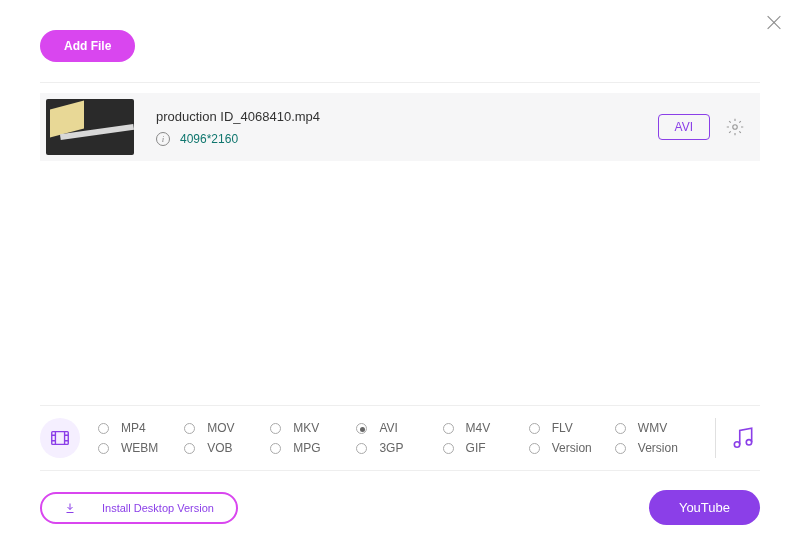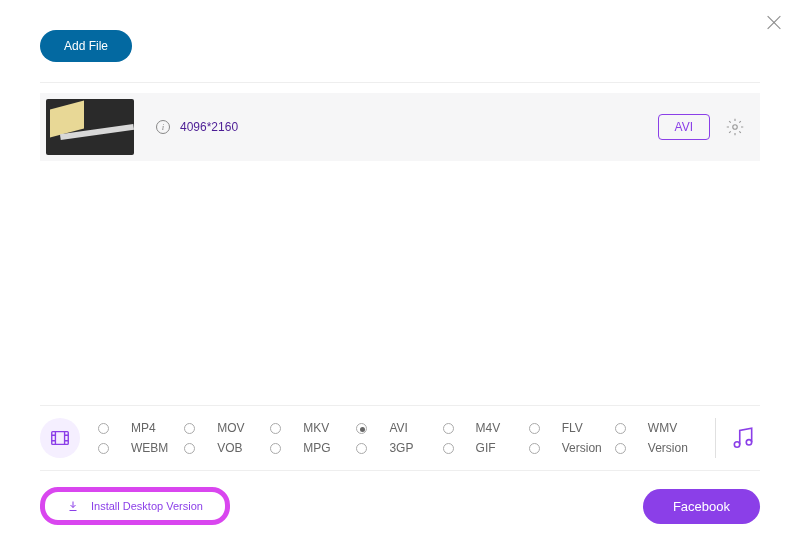--- a/index.html
+++ b/index.html
@@ -3,73 +3,74 @@
   <meta charset="utf-8">
   <style>
     * { margin: 0; padding: 0; box-sizing: border-box; font-family: -apple-system, BlinkMacSystemFont, "Segoe UI", Arial, sans-serif; }
     body { width: 800px; height: 545px; background: #fff; position: relative; overflow: hidden; }
     
     .close-btn { position: absolute; top: 14px; right: 18px; width: 16px; height: 16px; cursor: pointer; }
     .close-btn::before, .close-btn::after { content: ''; position: absolute; width: 18px; height: 1px; background: #888; top: 8px; left: -1px; }
     .close-btn::before { transform: rotate(45deg); }
     .close-btn::after { transform: rotate(-45deg); }
     
-    .add-file-btn { position: absolute; top: 30px; left: 40px; background: #0369a1; color: #fff; border: none; border-radius: 18px; padding: 9px 24px; font-size: 12px; font-weight: 400; cursor: pointer; }
+    .add-file-btn { position: absolute; top: 30px; left: 40px; background: #d946ef; color: #fff; border: none; border-radius: 18px; padding: 9px 24px; font-size: 12px; font-weight: 700; cursor: pointer; }
     
     .divider-top { position: absolute; top: 82px; left: 40px; right: 40px; height: 1px; background: #eee; }
     
     .file-row { position: absolute; top: 93px; left: 40px; right: 40px; height: 68px; background: #f6f6f7; display: flex; align-items: center; padding: 6px 16px 6px 6px; }
     .thumbnail { width: 88px; height: 56px; background: #2a2a2a; border-radius: 2px; position: relative; overflow: hidden; flex-shrink: 0; }
     .thumbnail::before { content: ''; position: absolute; top: 6px; left: 4px; width: 34px; height: 28px; background: #e8d896; transform: skewY(-15deg); }
     .thumbnail::after { content: ''; position: absolute; top: 30px; left: 14px; right: 0; height: 6px; background: #d8d8d8; transform: rotate(-8deg); }
     
     .file-info { margin-left: 22px; flex: 1; }
     .file-name { font-size: 13px; color: #333; margin-bottom: 8px; }
     .file-meta { display: flex; align-items: center; gap: 10px; }
     .info-icon { width: 14px; height: 14px; border: 1px solid #888; border-radius: 50%; display: inline-flex; align-items: center; justify-content: center; font-size: 9px; color: #888; font-style: italic; font-family: serif; }
-    .resolution { font-size: 12px; color: #4c1d95; }
+    .resolution { font-size: 12px; color: #0f766e; }
     
     .format-badge { border: 1px solid #8B3FE8; color: #8B3FE8; border-radius: 4px; padding: 5px 16px; font-size: 12px; margin-right: 16px; cursor: pointer; }
     .gear-icon { width: 18px; height: 18px; cursor: pointer; }
     .gear-icon svg { width: 100%; height: 100%; }
     
     .format-section { position: absolute; bottom: 74px; left: 40px; right: 40px; }
     .format-divider-top { height: 1px; background: #eee; margin-bottom: 12px; }
     .format-row { display: flex; align-items: center; }
     .video-icon-wrap { width: 40px; height: 40px; background: #f5efff; border-radius: 50%; display: flex; align-items: center; justify-content: center; margin-right: 18px; flex-shrink: 0; }
     .video-icon-wrap svg { width: 22px; height: 22px; }
     
     .format-grid { flex: 1; display: grid; grid-template-columns: repeat(7, 1fr); gap: 6px 0; }
-    .format-option { display: flex; align-items: center; gap: 22px; font-size: 12px; color: #666; cursor: pointer; }
+    .format-option { display: flex; align-items: center; gap: 12px; font-size: 12px; color: #666; cursor: pointer; }
     .radio { width: 11px; height: 11px; border: 1px solid #aaa; border-radius: 50%; display: inline-block; position: relative; flex-shrink: 0; }
     .radio.selected::after { content: ''; position: absolute; width: 5px; height: 5px; background: #666; border-radius: 50%; top: 3px; left: 3px; }
     
     .audio-sep { width: 1px; background: #e0e0e0; margin: 0 14px; align-self: stretch; }
     .audio-icon { width: 26px; height: 26px; cursor: pointer; flex-shrink: 0; margin-right: 4px; }
     .audio-icon svg { width: 100%; height: 100%; }
     
     .format-divider-bottom { height: 1px; background: #eee; margin-top: 12px; }
     
     .bottom-bar { position: absolute; bottom: 20px; left: 40px; right: 40px; display: flex; align-items: center; justify-content: space-between; }
-    .install-btn { border: 5px solid #d946ef; color: #8B3FE8; background: #fff; border-radius: 18px; padding: 8px 22px; font-size: 11px; display: flex; align-items: center; gap: 12px; cursor: pointer; }
+    .install-btn { border: 2px solid #d946ef; color: #8B3FE8; background: #fff; border-radius: 18px; padding: 8px 22px; font-size: 11px; display: flex; align-items: center; gap: 26px; cursor: pointer; }
     .download-icon { width: 12px; height: 12px; }
     .convert-btn { background: #8B3FE8; color: #fff; border: none; border-radius: 18px; padding: 10px 30px; font-size: 13px; font-weight: 500; cursor: pointer; }
   </style>
 </head>
 <body>
 
 <div class="close-btn"></div>
 
 <button class="add-file-btn">Add File</button>
 
 <div class="divider-top"></div>
 
 <div class="file-row">
   <div class="thumbnail"></div>
   <div class="file-info">
+    <div class="file-name">production ID_4068410.mp4</div>
     <div class="file-meta">
       <span class="info-icon">i</span>
       <span class="resolution">4096*2160</span>
     </div>
   </div>
   <div class="format-badge">AVI</div>
   <div class="gear-icon">
     <svg viewBox="0 0 24 24" fill="none" stroke="#999" stroke-width="1.5">
       <circle cx="12" cy="12" r="3"></circle>
       <path d="M12 1v3m0 16v3M4.2 4.2l2.1 2.1m11.4 11.4l2.1 2.1M1 12h3m16 0h3M4.2 19.8l2.1-2.1m11.4-11.4l2.1-2.1"></path>
@@ -158,14 +159,14 @@
 
 <div class="bottom-bar">
   <button class="install-btn">
     <span class="download-icon">
       <svg viewBox="0 0 24 24" fill="none" stroke="#8B3FE8" stroke-width="2">
         <path d="M12 3v12m-5-5l5 5 5-5M5 21h14"></path>
       </svg>
     </span>
     <span>Install Desktop Version</span>
   </button>
-  <button class="convert-btn">Facebook</button>
+  <button class="convert-btn">YouTube</button>
 </div>
 
 </body></html>

